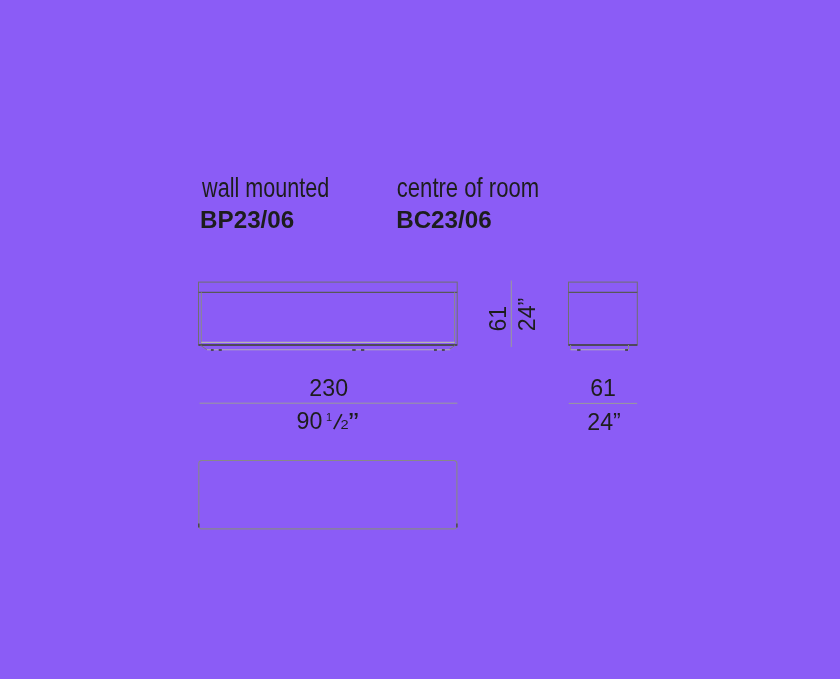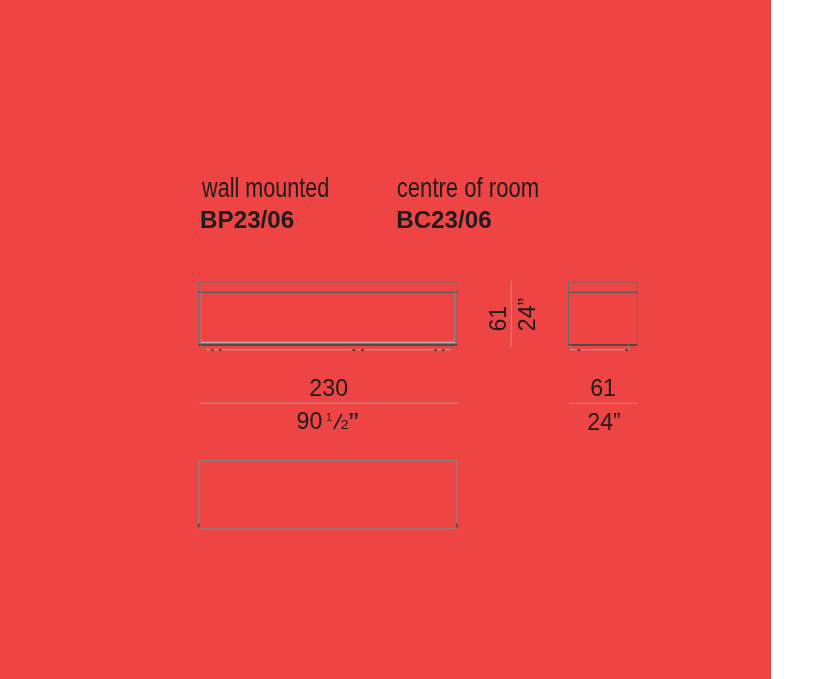--- a/index.html
+++ b/index.html
@@ -1,16 +1,16 @@
 <!DOCTYPE html>
 <html><head>
 <meta charset="utf-8">
 <style>
 html,body{margin:0;padding:0;background:#ffffff;}
-#page{position:relative;width:771px;height:679px;background:#ef4444;overflow:hidden;}
+#page{position:relative;width:840px;height:679px;background:#8b5cf6;overflow:hidden;}
 svg{position:absolute;left:0;top:0;}
 text{font-family:"Liberation Sans",sans-serif;fill:#1d1d1d;}
 </style>
 </head>
 <body>
 <div id="page">
 <svg width="840" height="679" viewBox="0 0 840 679">
 
   <g stroke="#6f6f6f" stroke-width="1" fill="none">
     <rect x="198.5" y="282.1" width="258.7" height="62.9"></rect>

